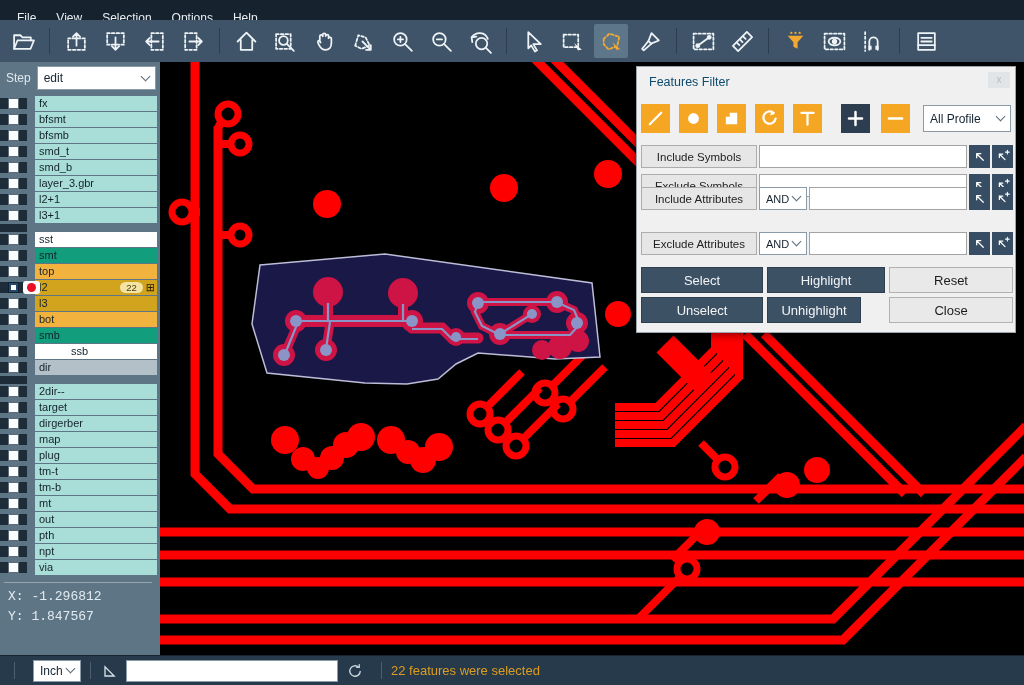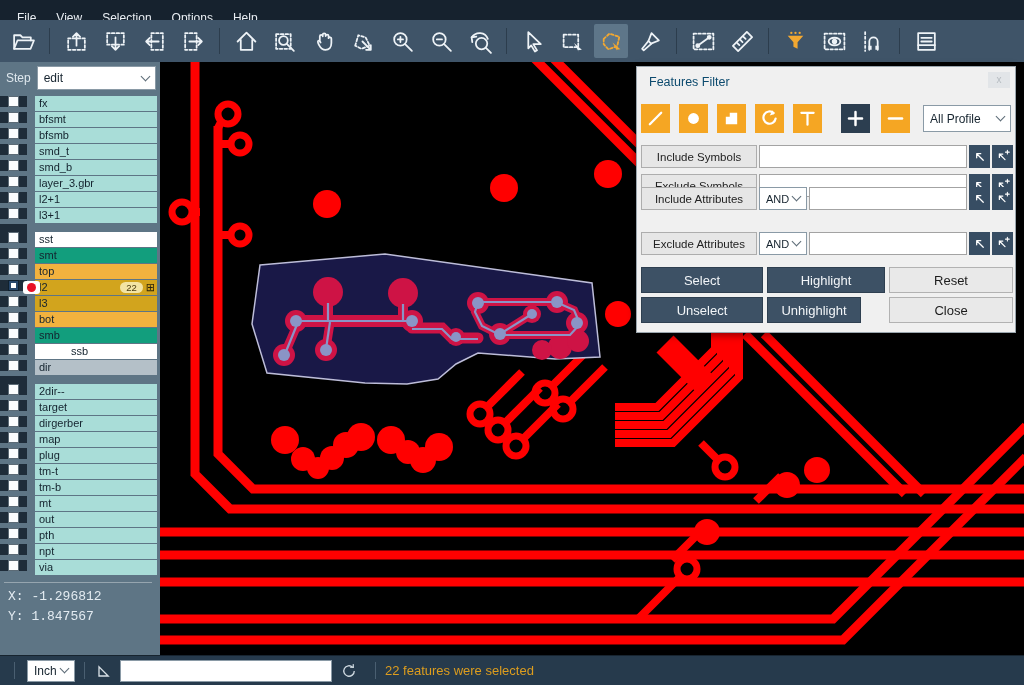--- a/index.html
+++ b/index.html
@@ -26,21 +26,21 @@
   #sidebar { position:absolute; left:0; top:62px; width:160px; height:593px;
     background:#5e7585; }
   #steprow { height:32px; display:flex; align-items:center; padding:0 4px 0 6px; gap:6px; }
   #steprow .lbl { color:#dfe8ee; font-size:12px; }
   .select { background:#fff; border:1px solid #8a9aa6; height:24px; display:flex;
     align-items:center; justify-content:space-between; padding:0 6px; font-size:12px; color:#16242f; }
   .chev { width:7px; height:7px; border-right:1.5px solid #5c6b76; border-bottom:1.5px solid #5c6b76;
     transform:rotate(45deg); margin-top:-4px; flex:none; }
   #step-select { flex:1;gap:8px; }
   #layer-list { margin-top:2px; }
-  .layer-row { display:flex; height:15px; margin-bottom:1px; align-items:flex-start; position:relative; }
+  .layer-row { display:flex; height:15px; margin-bottom:1px; align-items:center; position:relative; }
   .cbcol { width:27px; background:#1e2c39; display:flex; align-items:center; justify-content:center; flex:none; }
   .cb { width:11px; height:11px; background:#fbfdfe; border:1px solid #5c6b76; }
   .cb.filled { background:#27476b; border-color:#10212f; position:relative; }
   .cb.filled::after { content:""; position:absolute; left:2px; top:2px; width:5px; height:5px; background:#fff; }
   .ind { width:8px; flex:none; }
   .cell { flex:1; margin-right:3px; font-size:11px; line-height:15px; padding-left:4px;
     color:#14232e; white-space:nowrap; overflow:hidden; display:flex; align-items:center; }
   .cell .nm { flex:1; }
   .badge { background:#f3e4a4; color:#4a3c10; font-size:9.5px; line-height:11px;
     border-radius:6px; padding:0 6px; margin-right:3px; }
@@ -76,21 +76,21 @@
     display:flex; align-items:center; justify-content:center; flex:none; }
   .farrow svg { width:15px; height:15px; }
   .abtn { position:absolute; height:26px; border:1px solid #2e3f50; font-size:13px; font-family:inherit; }
   .abtn.dark { background:#3d5165; color:#f2f5f8; }
   .abtn.light { background:#e9e9e9; color:#1c1c1c; border-color:#b2b2b2; }
 
   
   #statusbar { position:absolute; left:0; top:655px; width:1024px; height:30px;
     background:#263a4c; border-top:1px solid #17242f; display:flex; align-items:center; }
   .sb-sep { width:1px; height:17px; background:#4a5f71; margin:0 9px; }
-  #unit-select { width:48px; height:22px; margin-left:3px; }
+  #unit-select { width:48px; height:22px; margin-left:9px; }
   #angle-ic { color:#d8e0e6; width:20px; height:20px; margin:0 6px 0 0; }
   #sb-input { width:212px; height:22px; border:1px solid #8a9aa6; background:#fff; font-size:12px; padding:0 5px; }
   #refresh-ic { color:#cfd9e0; width:18px; height:18px; margin:0 8px; }
   #sb-msg { color:#dd9d1e; font-size:13px; }
 </style>
 </head>
 <body>
 
 <div id="menubar">
     <span class="menu-item"><u>F</u>ile</span>

